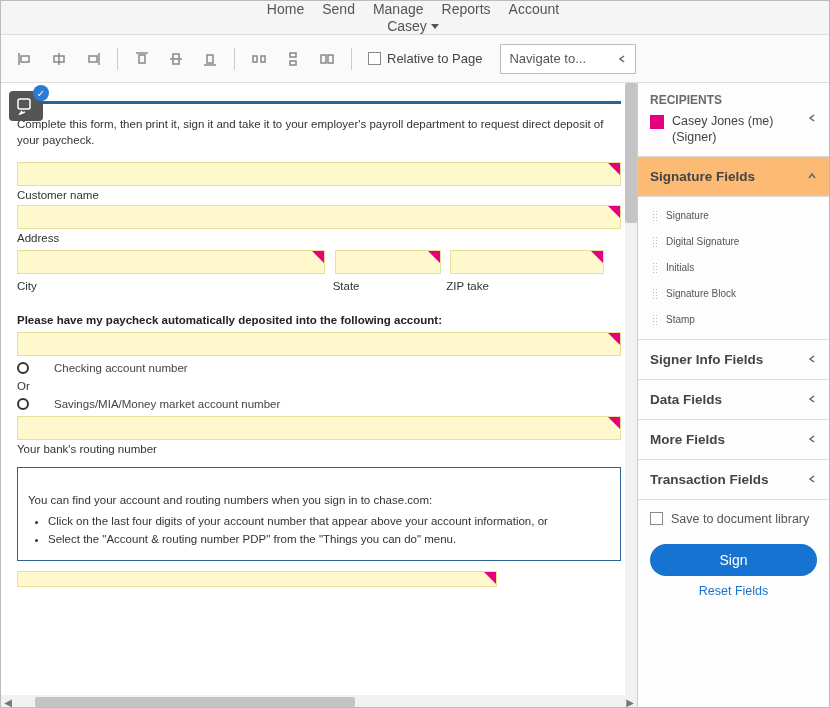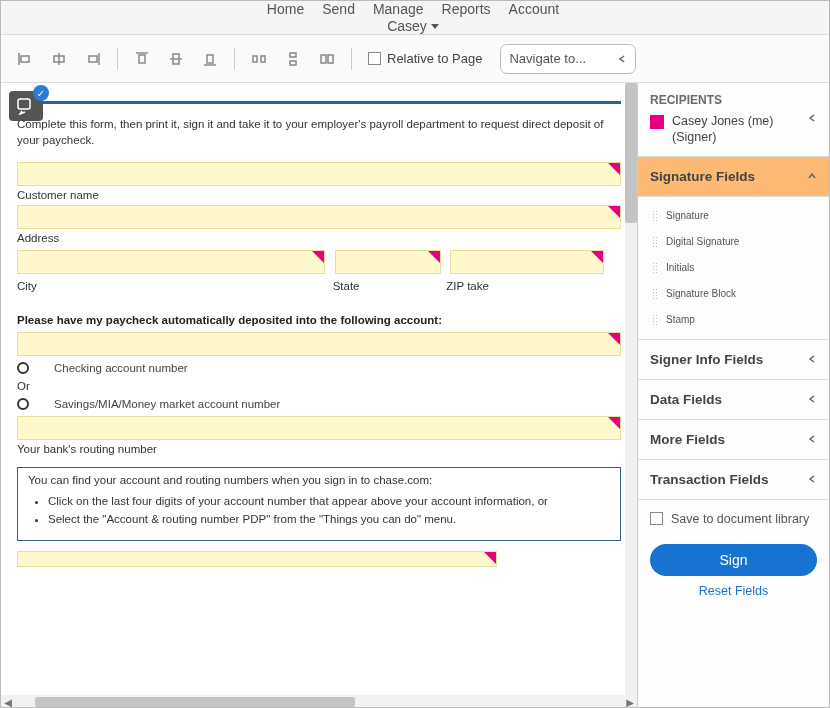--- a/index.html
+++ b/index.html
@@ -59,21 +59,21 @@
     height: 30px;
     width: 136px;
     display: flex;
     align-items: center;
     justify-content: space-between;
     padding: 0 8px;
     font-size: 13px;
     color: #555;
     background: #fff;
     cursor: pointer;
-    border-radius: 7px;
+    border-radius: 1px;
   }
 
   
   .main {
     display: flex;
     height: calc(708px - 34px - 48px);
     position: relative;
   }
   .doc-pane {
     flex: 1;
@@ -127,21 +127,21 @@
     width: 0; height: 0;
     border-top: 12px solid #e6007e;
     border-left: 12px solid transparent;
   }
   .field-label { font-size: 11.5px; color: #333; margin-top: 3px; margin-bottom: 4px; }
   .section-title { font-size: 11.5px; font-weight: bold; color: #222; margin: 18px 0 6px 0; }
   .account-line { display: flex; align-items: center; gap: 25px; margin: 6px 0; font-size: 11.5px; }
   .radio-ring { width: 12px; height: 12px; border-radius: 50%; border: 2px solid #333; }
   .info-box {
     border: 1px solid #2a6496;
-    padding: 4px 10px 12px 10px;
+    padding: 24px 10px 12px 10px;
     margin-top: 12px;
     font-size: 11.5px;
     color: #333;
     line-height: 1.5;
   }
   .info-box ul { margin: 4px 0 0 20px; }
   .half-field {
     margin-top: 10px;
     width: 480px;
     height: 16px;

